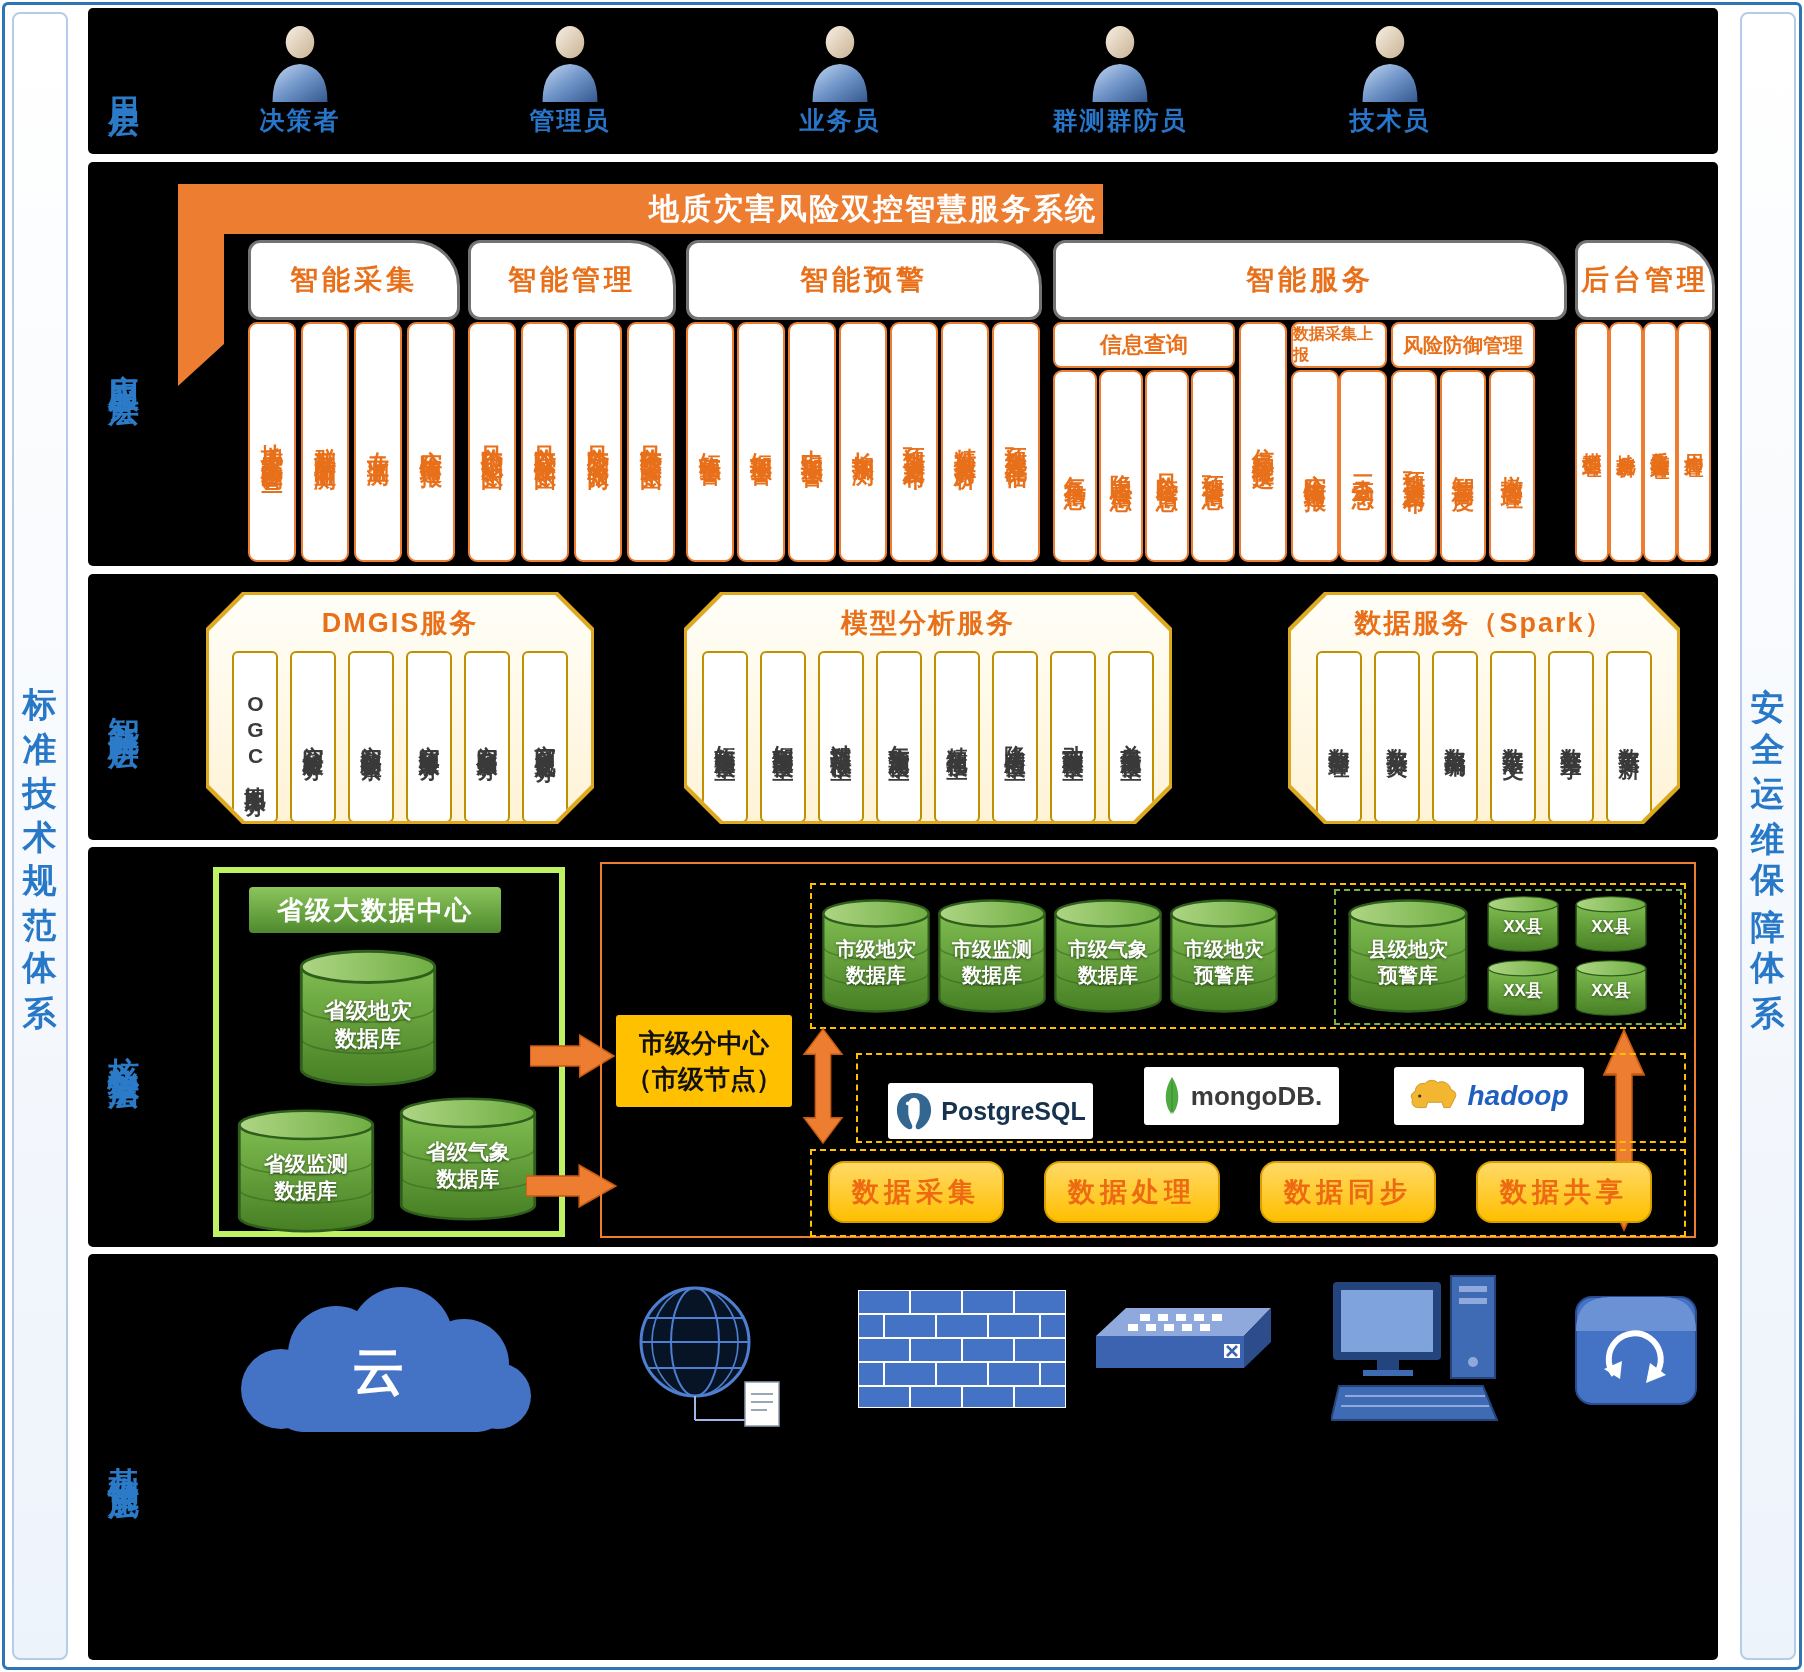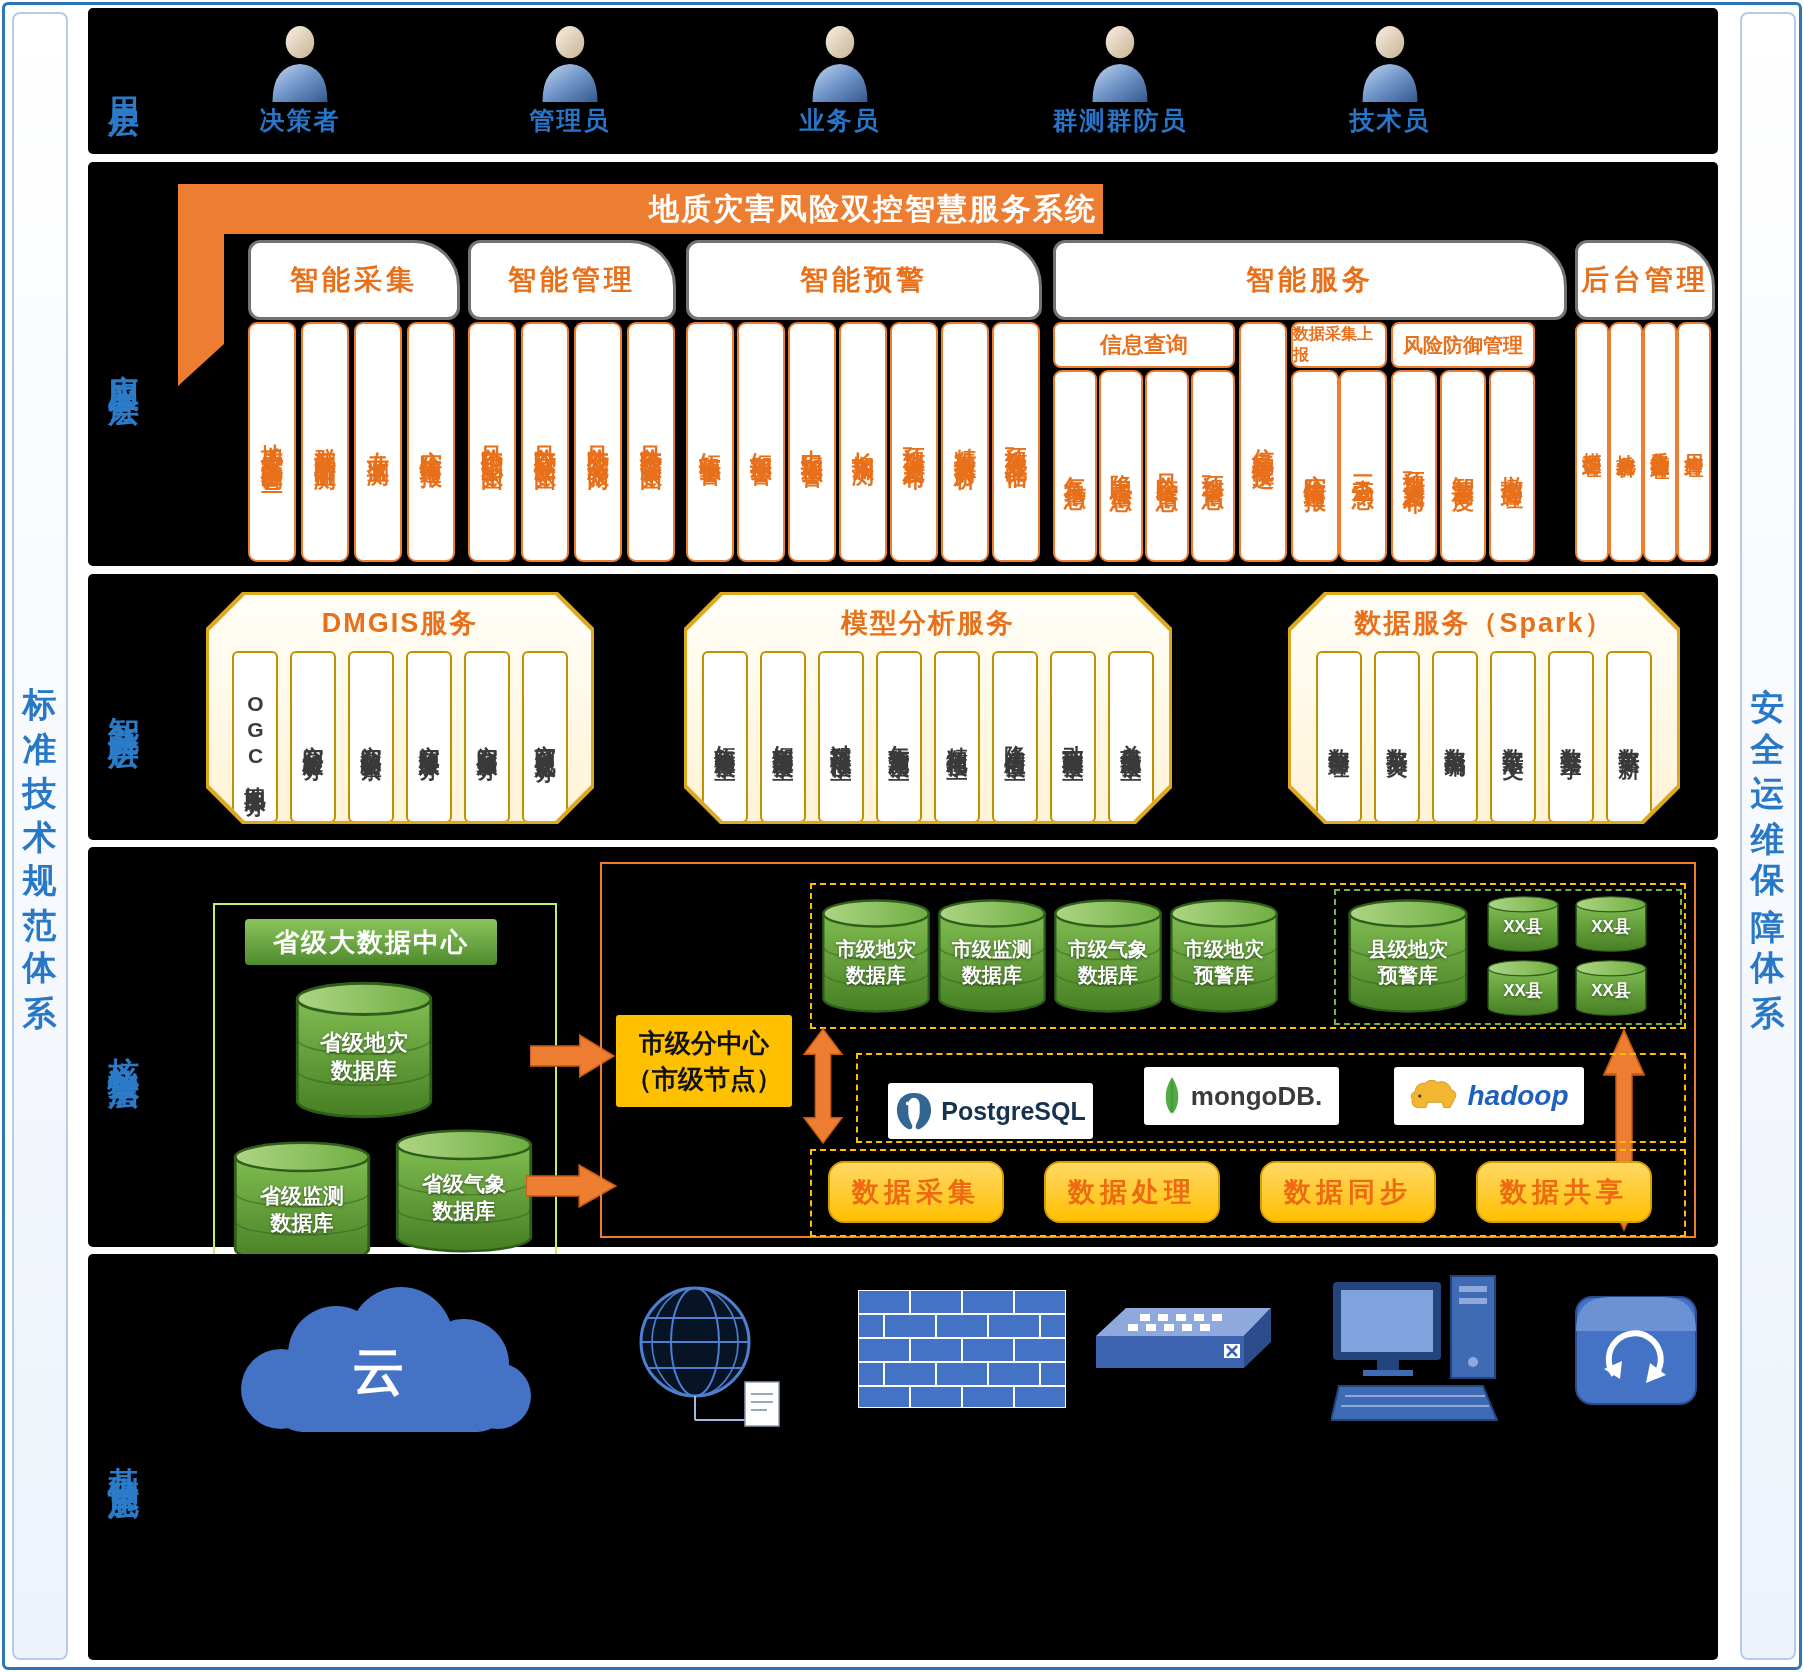--- a/index.html
+++ b/index.html
@@ -32,21 +32,21 @@
   .octa,.octa-in{clip-path:polygon(36px 0%,calc(100% - 36px) 0%,100% 36px,100% calc(100% - 36px),
                  calc(100% - 36px) 100%,36px 100%,0% calc(100% - 36px),0% 36px);}
   .octa-in{position:absolute;inset:3px;background:linear-gradient(180deg,#FFFEF8 0%,#FFF3D6 100%);
            display:flex;flex-direction:column;align-items:center;}
   .octa-title{color:#E8701A;font-weight:bold;font-size:27px;margin:10px 0;letter-spacing:2px;}
   .octa-items{display:flex;gap:12px;}
   .mitem{width:42px;height:168px;background:#fff;border:2px solid #BF9000;border-radius:6px;
          display:flex;align-items:center;justify-content:center;}
   .mitem .vtext{color:#3A3A3A;font-size:21px;font-weight:600;letter-spacing:3px;}
   
-  .prov{position:absolute;border:2px solid #bef264;margin-top:36px;}
+  .prov{position:absolute;border:6px solid #bef264;}
   .prov-head{position:absolute;background:linear-gradient(180deg,#8CC55C,#4E8A2E);color:#fff;font-weight:bold;
              font-size:26px;display:flex;align-items:center;justify-content:center;border-radius:4px;letter-spacing:2px;}
   .orange-rect{position:absolute;border:2px solid #ED7D31;}
   .dashY{position:absolute;border:2px dashed #FFC000;}
   .dashG{position:absolute;border:2px dashed #7DB343;}
   .gold-box{position:absolute;background:#FFC000;color:#111;font-weight:bold;font-size:26px;line-height:1.4;
             display:flex;flex-direction:column;align-items:center;justify-content:center;border-radius:3px;}
   .cyl{position:absolute;}
   .cyl svg{position:absolute;inset:0;width:100%;height:100%;}
   .cyl-label{position:absolute;inset:16% 4% 6% 4%;display:flex;flex-direction:column;align-items:center;justify-content:center;

